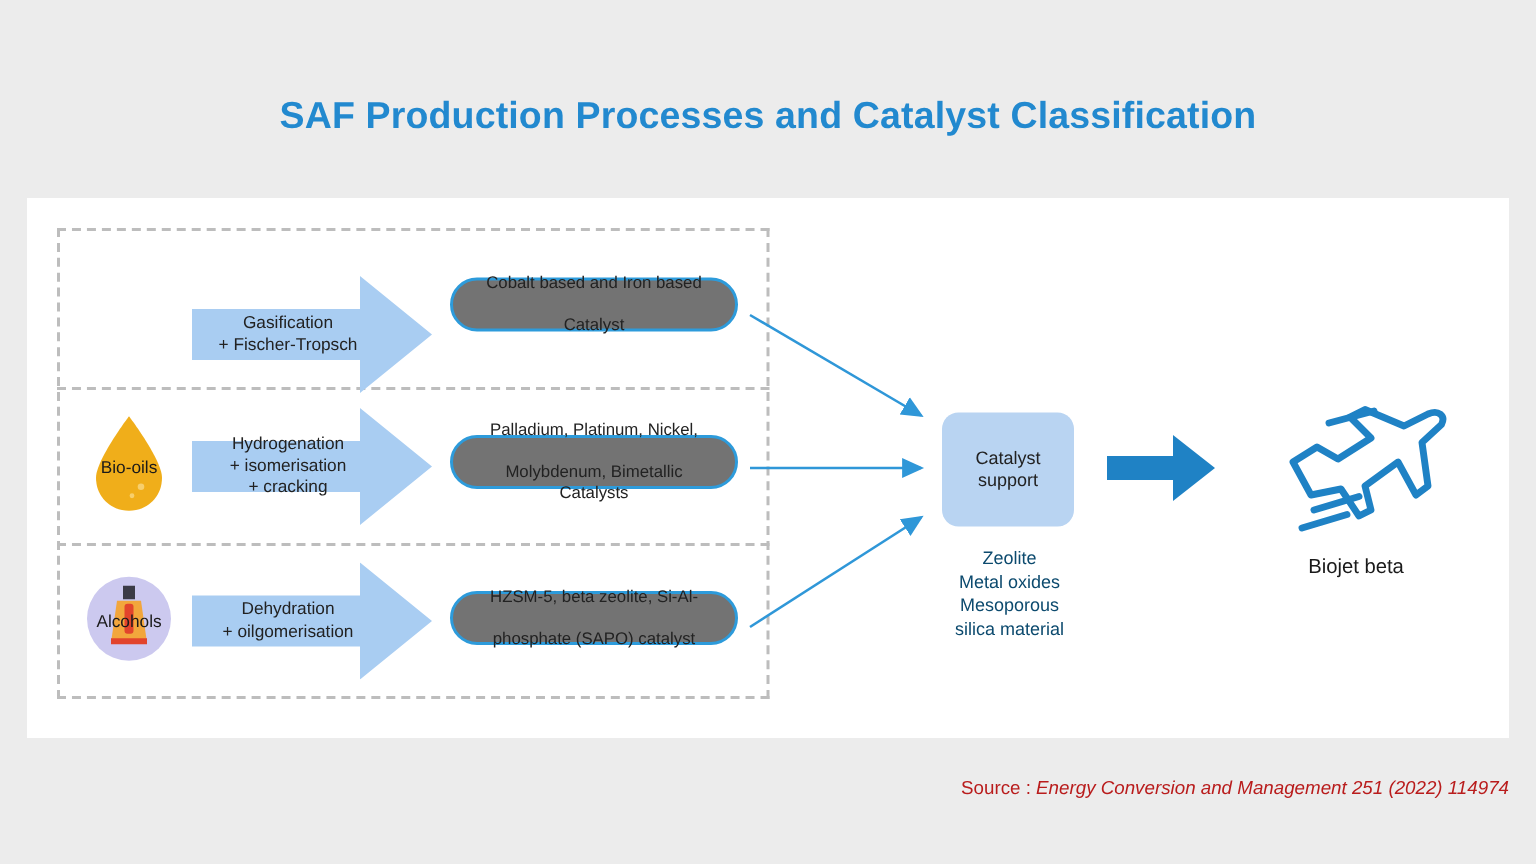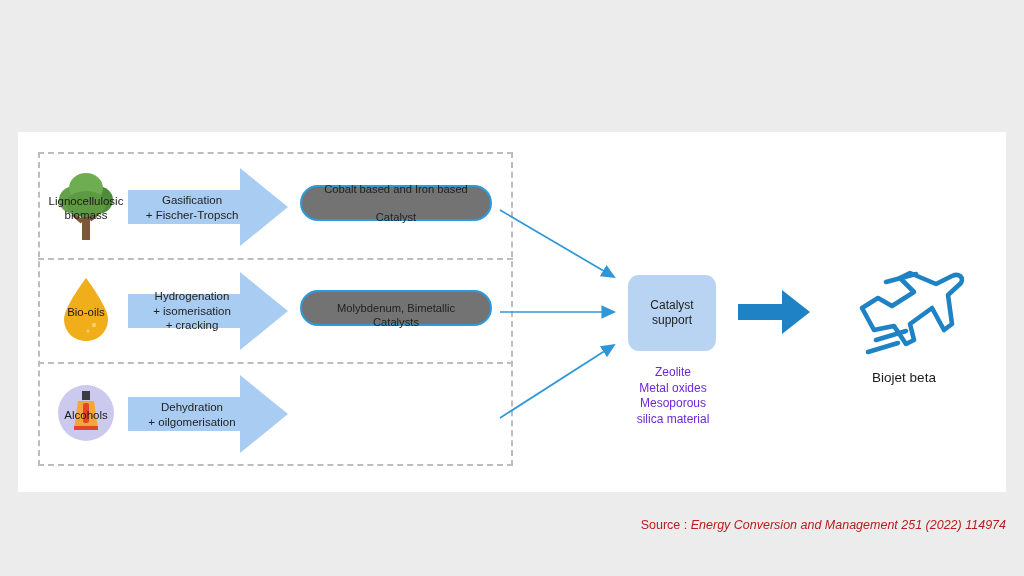--- a/index.html
+++ b/index.html
@@ -78,21 +78,21 @@
 
   
   .support{
     position:absolute;left:628px;top:275px;width:88px;height:76px;
     background:#b9d4f2;border-radius:11px;
     display:flex;align-items:center;justify-content:center;
   }
   .support span{font-size:12px;color:#222;line-height:15px;text-align:center;}
   .supportlist{
     position:absolute;left:600px;top:365px;width:146px;
-    text-align:center;font-size:12px;color:#6d28d9;line-height:15.5px;
+    text-align:center;font-size:12px;color:#0c4a6e;line-height:15.5px;
   }
 
   .bigarrow{position:absolute;left:738px;top:288px;}
 
   .plane{position:absolute;left:840px;top:268px;}
   .planelabel{
     position:absolute;left:812px;top:370px;width:184px;
     text-align:center;font-size:13.5px;color:#1a1a1a;
   }
 
@@ -100,42 +100,30 @@
     position:absolute;left:0;top:518px;width:1006px;
     text-align:right;font-size:12.5px;color:#b91c1c;
   }
   .source i{font-style:italic;}
 </style>
 </head>
 <body>
 
 <div id="stage">
 
+  <div class="title">SAF Production Processes and Catalyst Classification</div>
 
   <div class="card"></div>
 
   <div class="dashbox"></div>
   <div class="dashdiv d1"></div>
   <div class="dashdiv d2"></div>
 
-  <div class="feed" style="top:168px;">
-    <span class="glyph">
-      <svg width="62" height="72" viewBox="0 0 62 72">
-        <rect x="27" y="40" width="8" height="30" fill="#7c5a36"></rect>
-        <path d="M27 52 L18 44 M35 50 L44 42" stroke="#7c5a36" stroke-width="4" fill="none"></path>
-        <ellipse cx="20" cy="30" rx="16" ry="14" fill="#66a04a"></ellipse>
-        <ellipse cx="42" cy="30" rx="16" ry="14" fill="#4f8c3a"></ellipse>
-        <ellipse cx="31" cy="18" rx="17" ry="15" fill="#6ead52"></ellipse>
-        <ellipse cx="31" cy="34" rx="20" ry="13" fill="#5e9a43"></ellipse>
-      </svg>
-    </span>
-    <span class="flabel">Lignocellulosic biomass</span>
-  </div>
-
-  <div class="proc" style="left:128px;top:168px;">
+
+  <div class="proc" style="left:128px;top:184px;">
     <svg width="160" height="78" viewBox="0 0 160 78">
       <path d="M0 22 L112 22 L112 0 L160 39 L112 78 L112 56 L0 56 Z" fill="#a9cdf2"></path>
     </svg>
     <div class="ptext">
       <span>Gasification</span><br>
       <span>+ Fischer-Tropsch</span>
     </div>
   </div>
 
   <div class="pill" style="left:300px;top:185px;">
@@ -162,21 +150,21 @@
     </svg>
     <div class="ptext">
       <span>Hydrogenation</span><br>
       <span>+ isomerisation</span><br>
       <span>+ cracking</span>
     </div>
   </div>
 
   <div class="pill" style="left:300px;top:290px;">
     <span>
-      <br>
+      <span>Palladium, Platinum, Nickel,</span><br>
       <span>Molybdenum, Bimetallic Catalysts</span>
     </span>
   </div>
 
   <div class="feed" style="top:375px;text-decoration:underline;">
     <span class="glyph">
       <svg width="64" height="64" viewBox="0 0 64 64">
         <circle cx="32" cy="32" r="28" fill="#ccc9ef"></circle>
         <rect x="28" y="10" width="8" height="9" fill="#3b3b46"></rect>
         <path d="M24 20 L40 20 L44 48 L20 48 Z" fill="#f2a63c"></path>
@@ -190,20 +178,26 @@
   <div class="proc" style="left:128px;top:375px;padding-left:48px;">
     <svg width="160" height="78" viewBox="0 0 160 78">
       <path d="M0 22 L112 22 L112 0 L160 39 L112 78 L112 56 L0 56 Z" fill="#a9cdf2"></path>
     </svg>
     <div class="ptext">
       <span>Dehydration</span><br>
       <span>+ oilgomerisation</span>
     </div>
   </div>
 
+  <div class="pill" style="left:300px;top:394px;">
+    <span>
+      <span>HZSM-5, beta zeolite, Si-Al-</span><br>
+      <span>phosphate (SAPO) catalyst</span>
+    </span>
+  </div>
 
   <svg class="arrows">
     <defs>
       <marker id="ah" markerWidth="9" markerHeight="9" refX="7.4" refY="4.5" orient="auto">
         <path d="M0 0.6 L8.6 4.5 L0 8.4 Z" fill="#2f97d8"></path>
       </marker>
     </defs>
     <line x1="500" y1="210" x2="614" y2="277" stroke="#2f97d8" stroke-width="1.7" marker-end="url(#ah)"></line>
     <line x1="500" y1="312" x2="614" y2="312" stroke="#2f97d8" stroke-width="1.7" marker-end="url(#ah)"></line>
     <line x1="500" y1="418" x2="614" y2="345" stroke="#2f97d8" stroke-width="1.7" marker-end="url(#ah)"></line>

